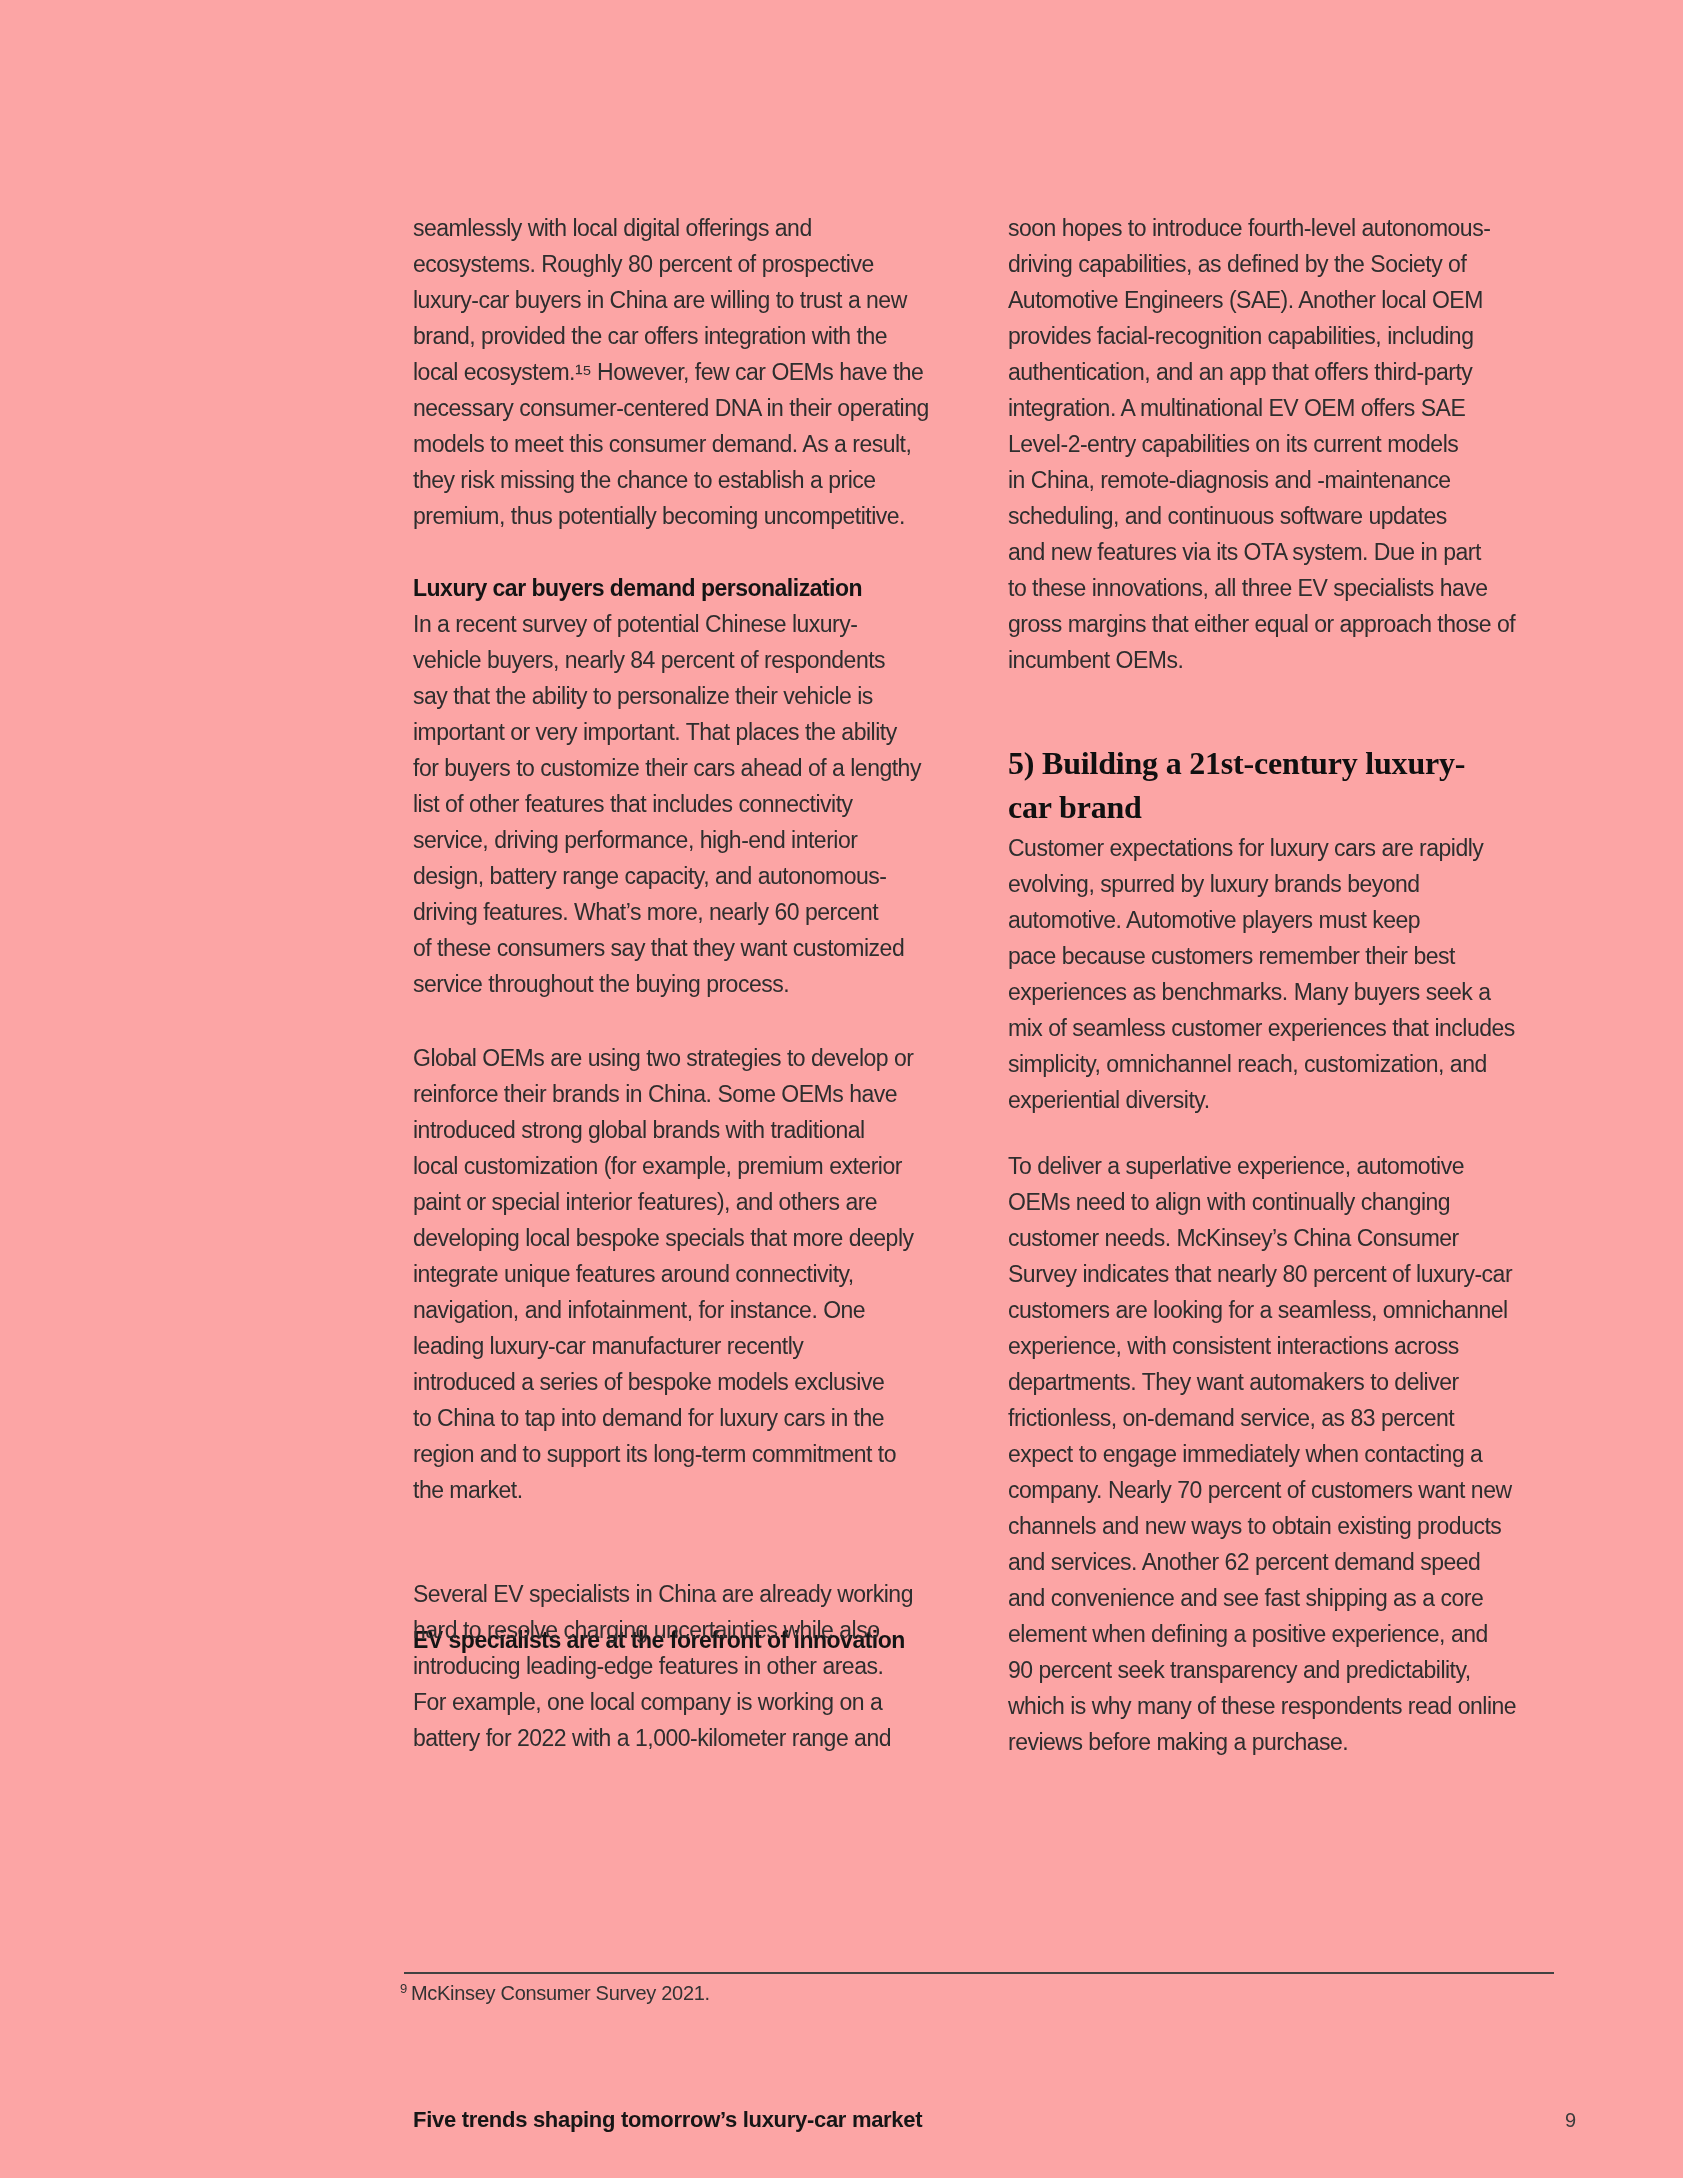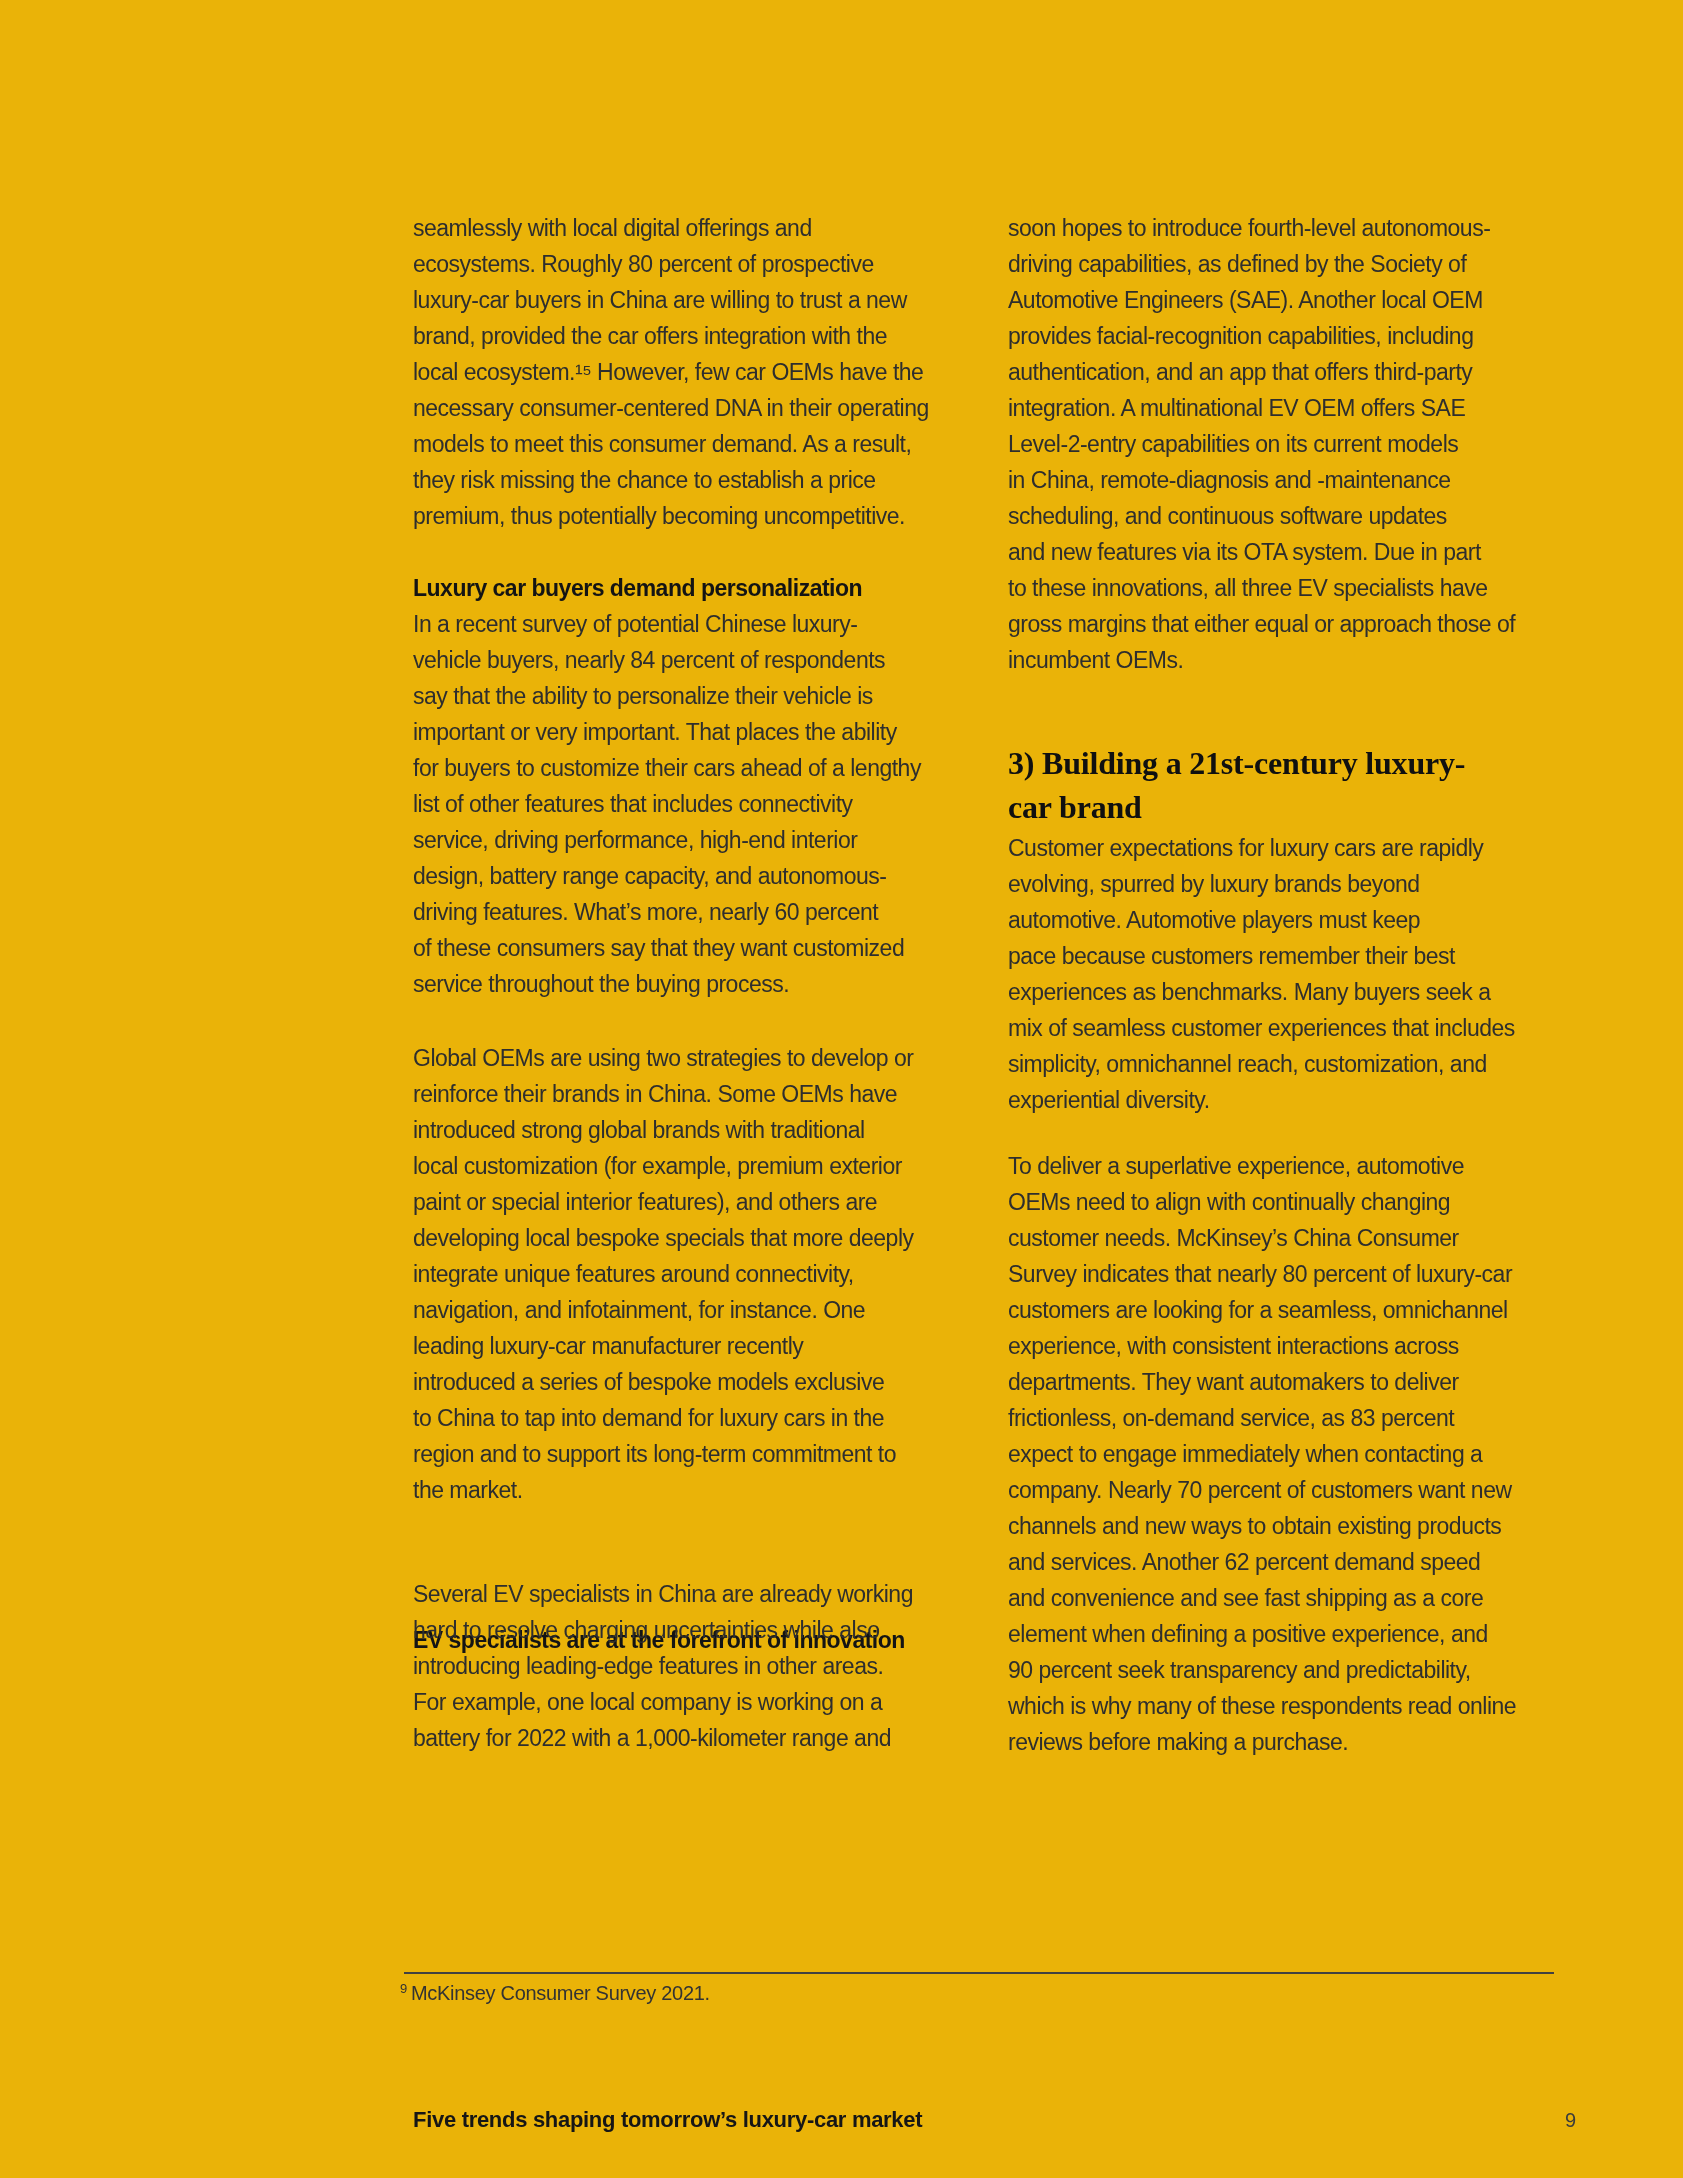--- a/index.html
+++ b/index.html
@@ -4,21 +4,21 @@
 <style>
   html, body {
     margin: 0;
     padding: 0;
     background: #ffffff;
   }
   .page {
     position: relative;
     width: 1683px;
     height: 2178px;
-    background: #eab308;
+    background: #fca5a5;
     overflow: hidden;
     font-family: "Liberation Sans", sans-serif;
     color: #2e2e2e;
   }
   .block {
     position: absolute;
     white-space: pre-line;
     font-size: 23px;
     line-height: 36px;
     letter-spacing: -0.5px;
@@ -157,21 +157,21 @@
 authentication, and an app that offers third-party
 integration. A multinational EV OEM offers SAE
 Level-2-entry capabilities on its current models
 in China, remote-diagnosis and -maintenance
 scheduling, and continuous software updates
 and new features via its OTA system. Due in part
 to these innovations, all three EV specialists have
 gross margins that either equal or approach those of
 incumbent OEMs.</div>
 
-  <div id="r-head" class="block col-right serif-heading">3) Building a 21st-century luxury-
+  <div id="r-head" class="block col-right serif-heading">5) Building a 21st-century luxury-
 car brand</div>
 
   <div id="r-para2" class="block col-right">Customer expectations for luxury cars are rapidly
 evolving, spurred by luxury brands beyond
 automotive. Automotive players must keep
 pace because customers remember their best
 experiences as benchmarks. Many buyers seek a
 mix of seamless customer experiences that includes
 simplicity, omnichannel reach, customization, and
 experiential diversity.</div>

